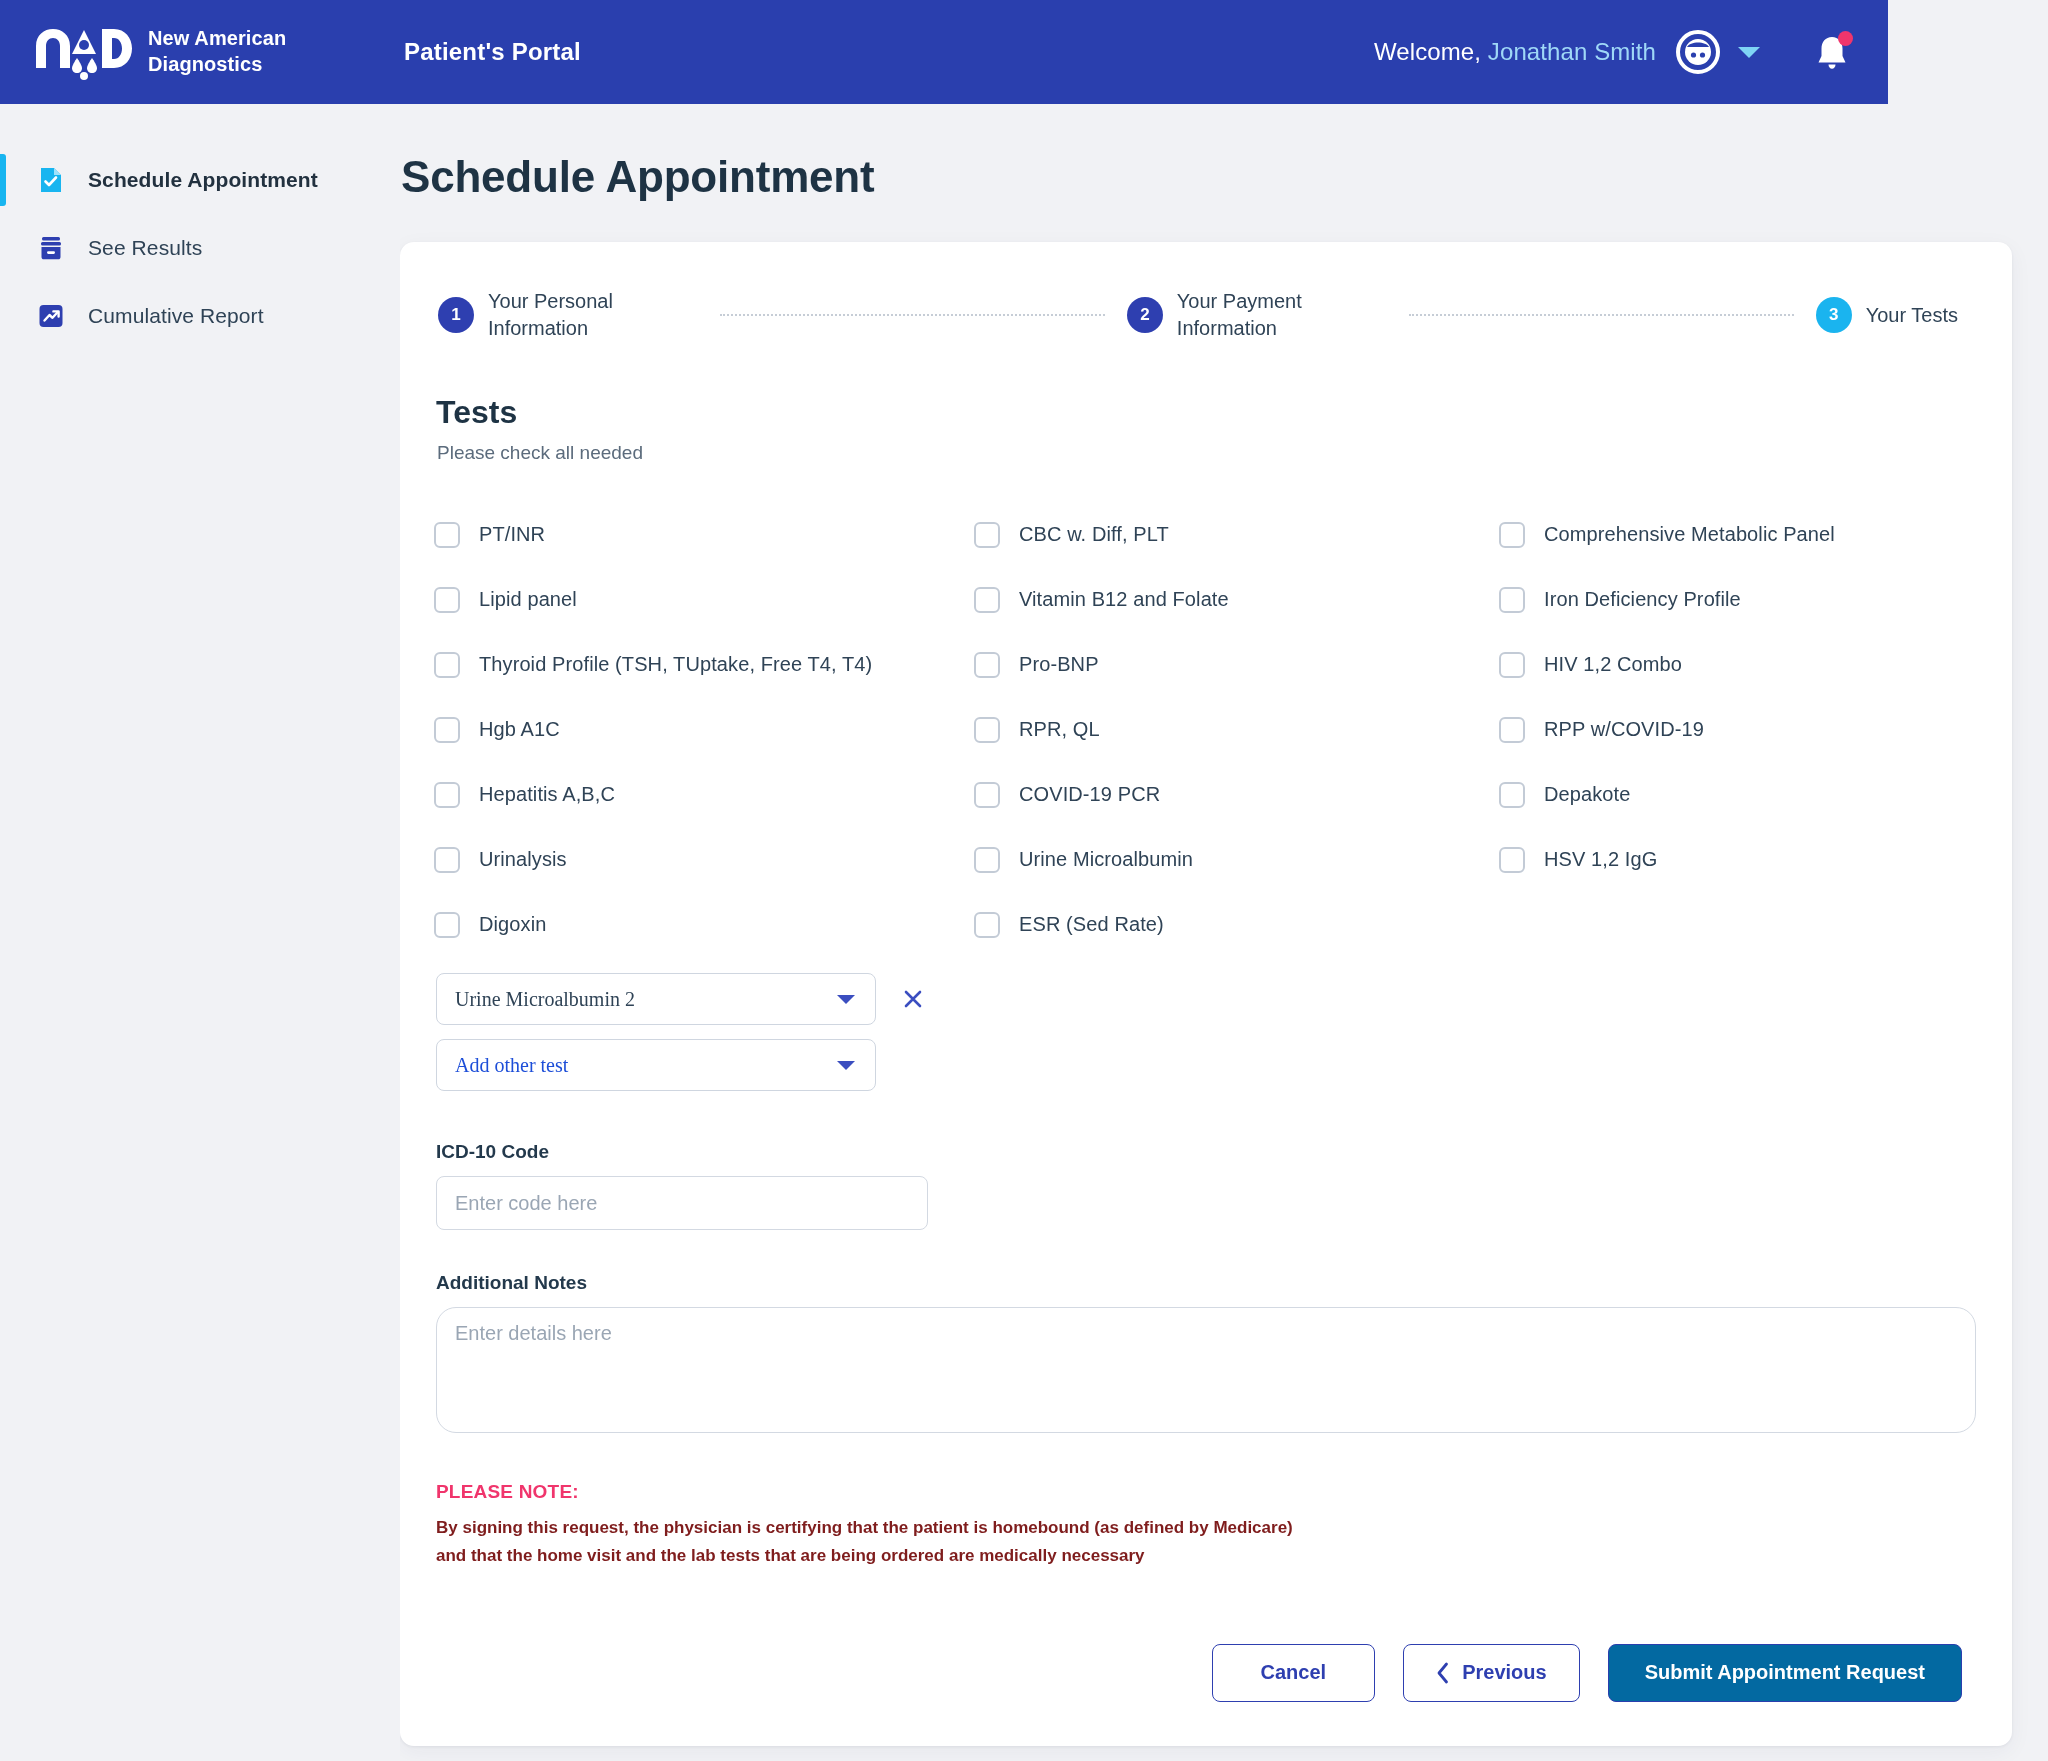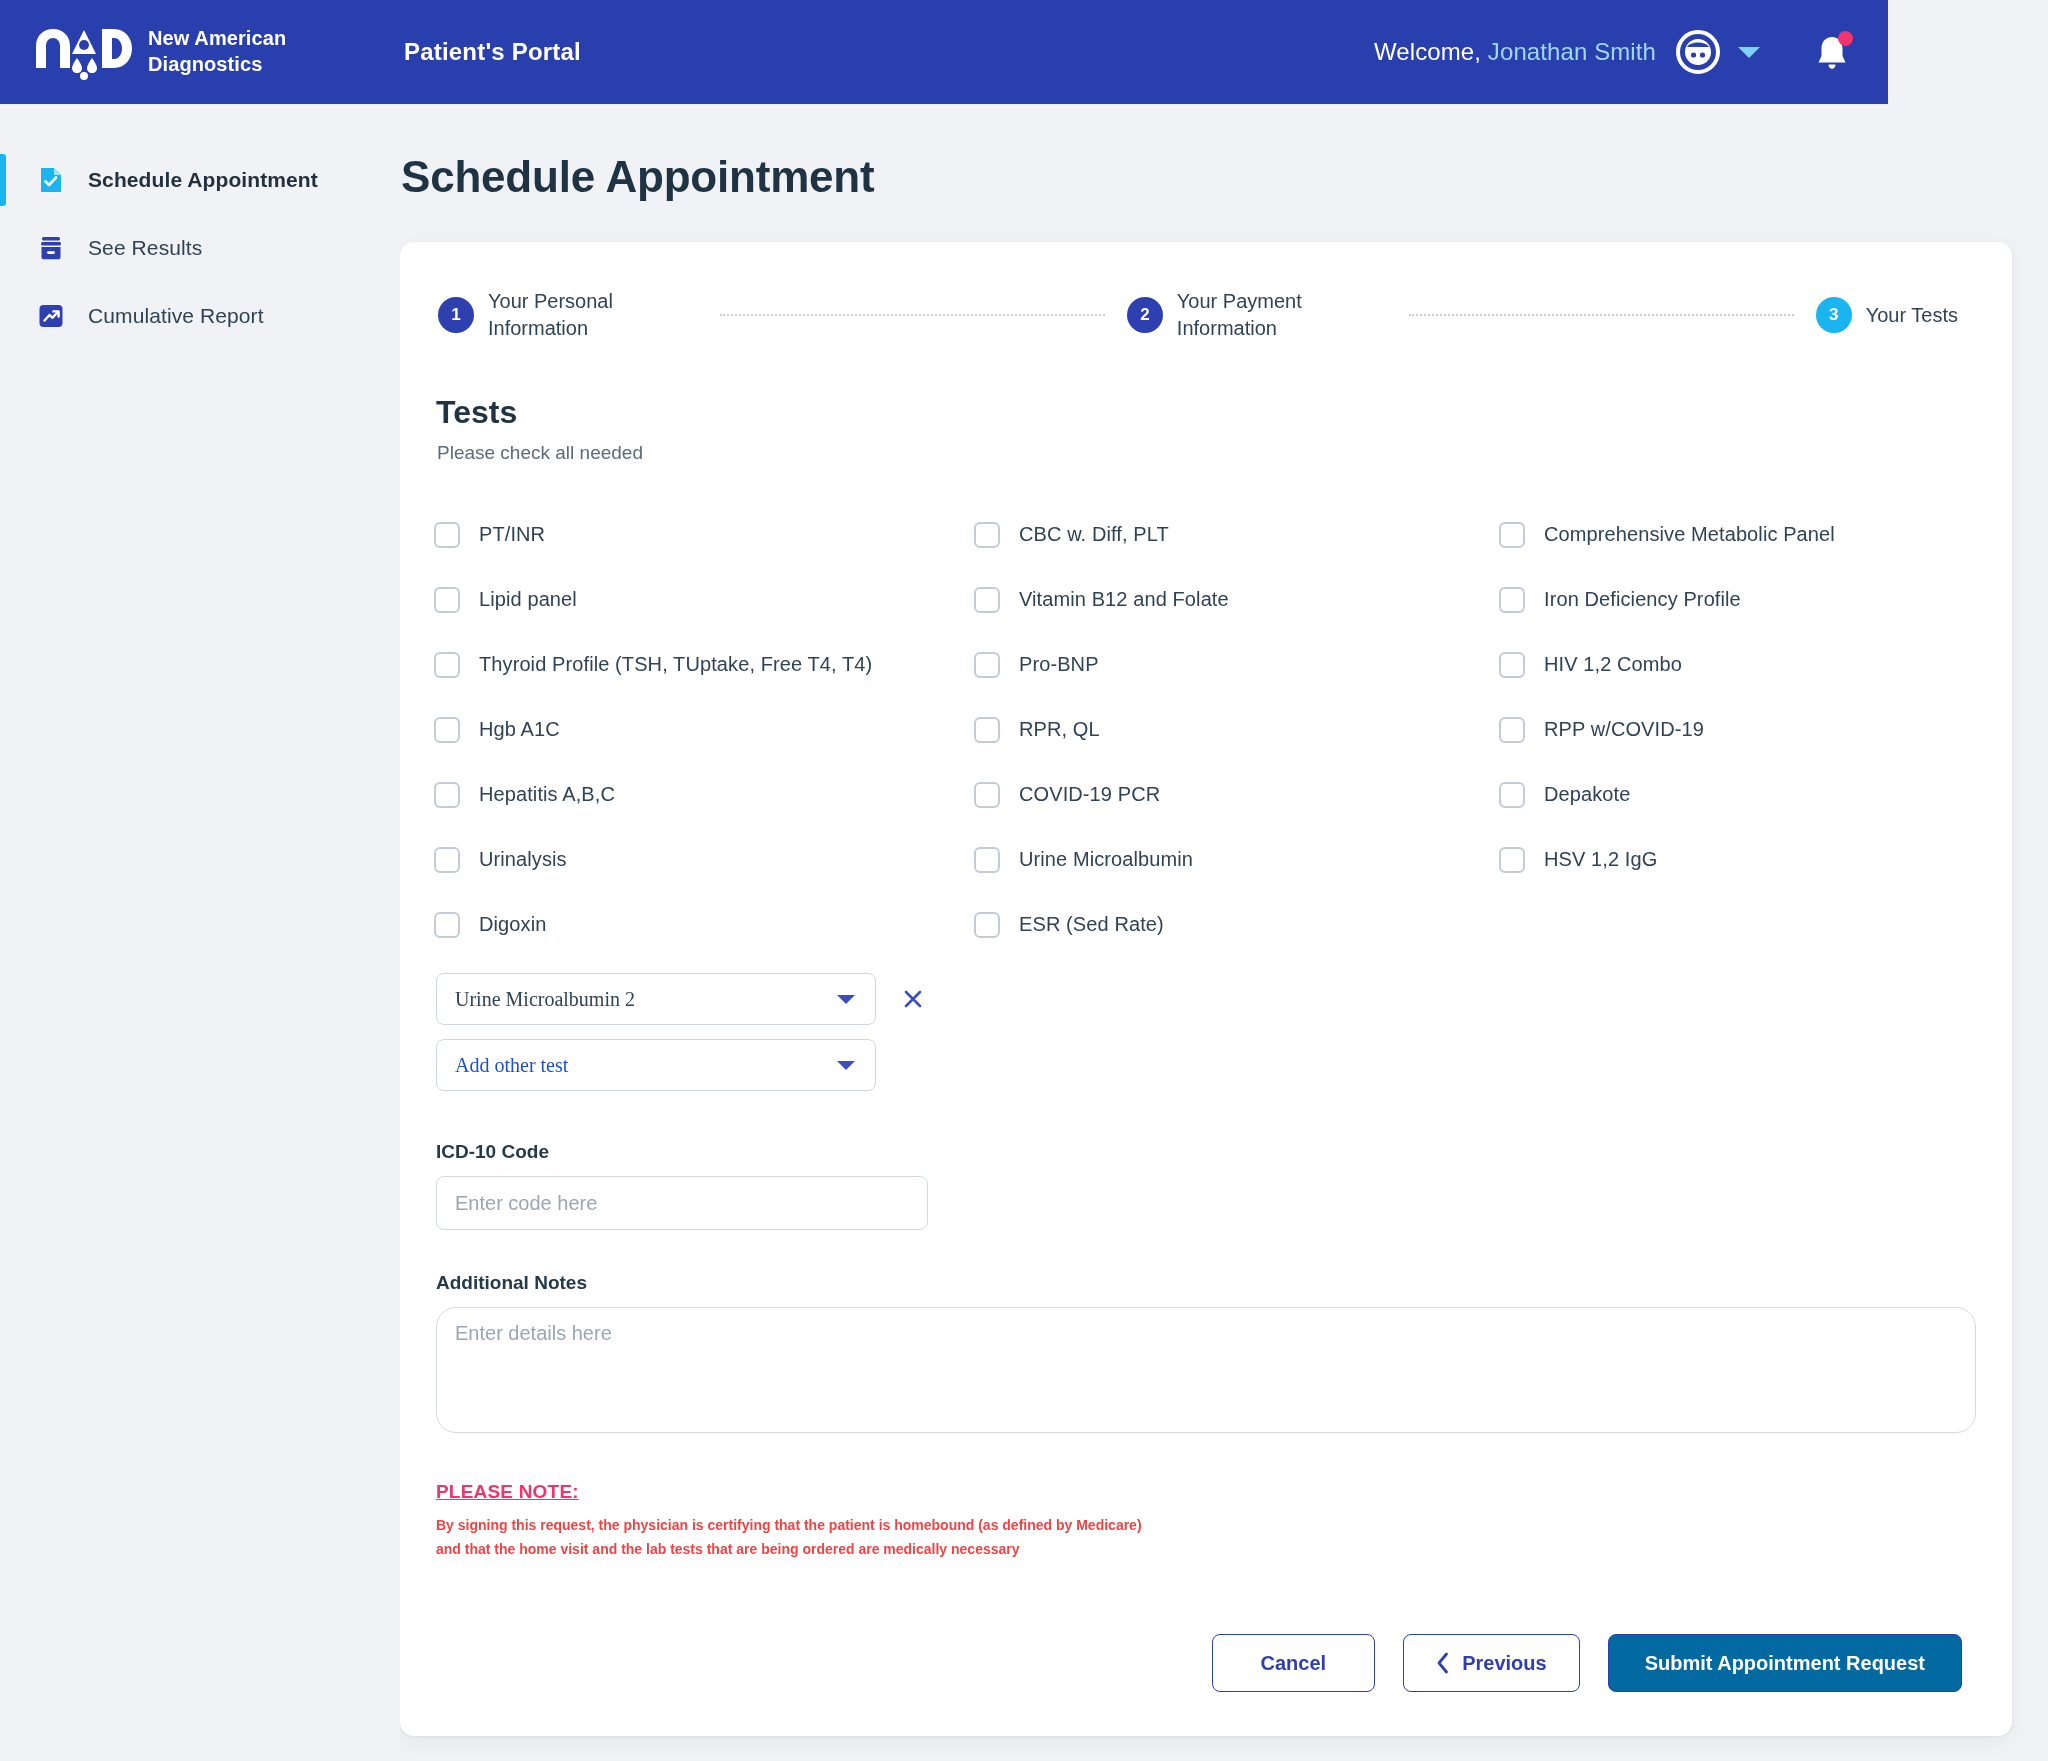--- a/index.html
+++ b/index.html
@@ -309,27 +309,26 @@
   }
   .txt-area::placeholder { color: #9aa6b4; }
 
   
   .note { margin-top: 48px; margin-left: 2px; }
   .note-head {
     font-size: 19px;
     font-weight: 700;
     color: #f0356c;
     letter-spacing: .2px;
-    text-decoration: underline;
   }
   .note-body {
     margin-top: 12px;
-    font-size: 14px;
-    font-weight: 700;
-    color: #ef4444;
+    font-size: 17px;
+    font-weight: 700;
+    color: #7f1d1d;
     line-height: 1.55;
   }
 
   
   .actions {
     display: flex;
     justify-content: flex-end;
     align-items: center;
     gap: 28px;
     margin-top: 74px;

